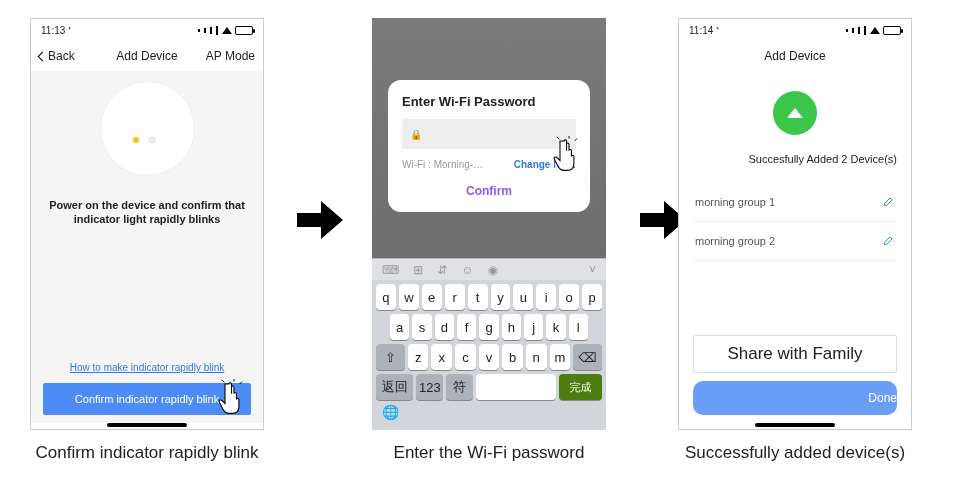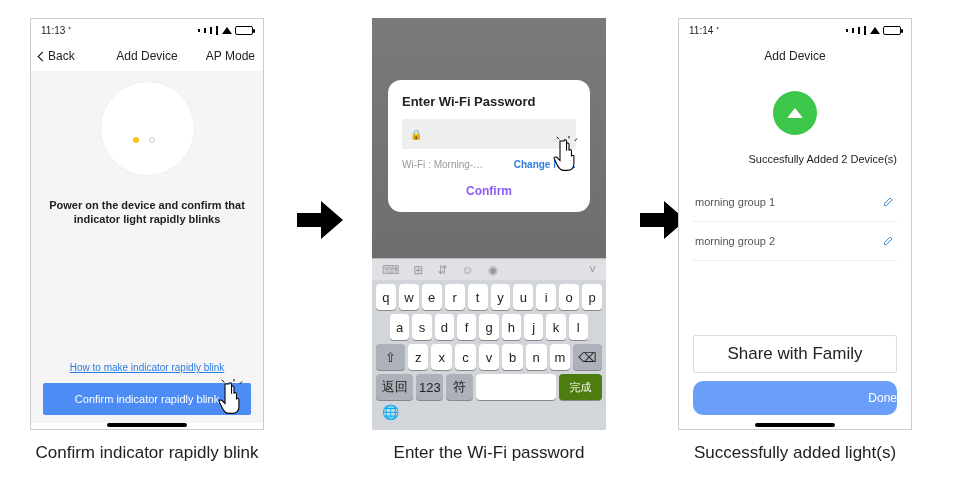--- a/index.html
+++ b/index.html
@@ -291,14 +291,14 @@
             <span><svg class="edit-ic" viewBox="0 0 24 24">
                 <path d="M3 17l11-11 4 4L7 21H3v-4z" fill="none" stroke="#3a8de0" stroke-width="2"></path>
               </svg></span>
           </div>
         </div>
       <div class="s3-share">Share with Family</div>
       <div class="s3-done">Done</div>
     </div>
     <div class="home-ind"></div>
   </div>
-  <div class="caption">Successfully added light(s)</div>
+  <div class="caption">Successfully added device(s)</div>
 </div>
 
 </body></html>

